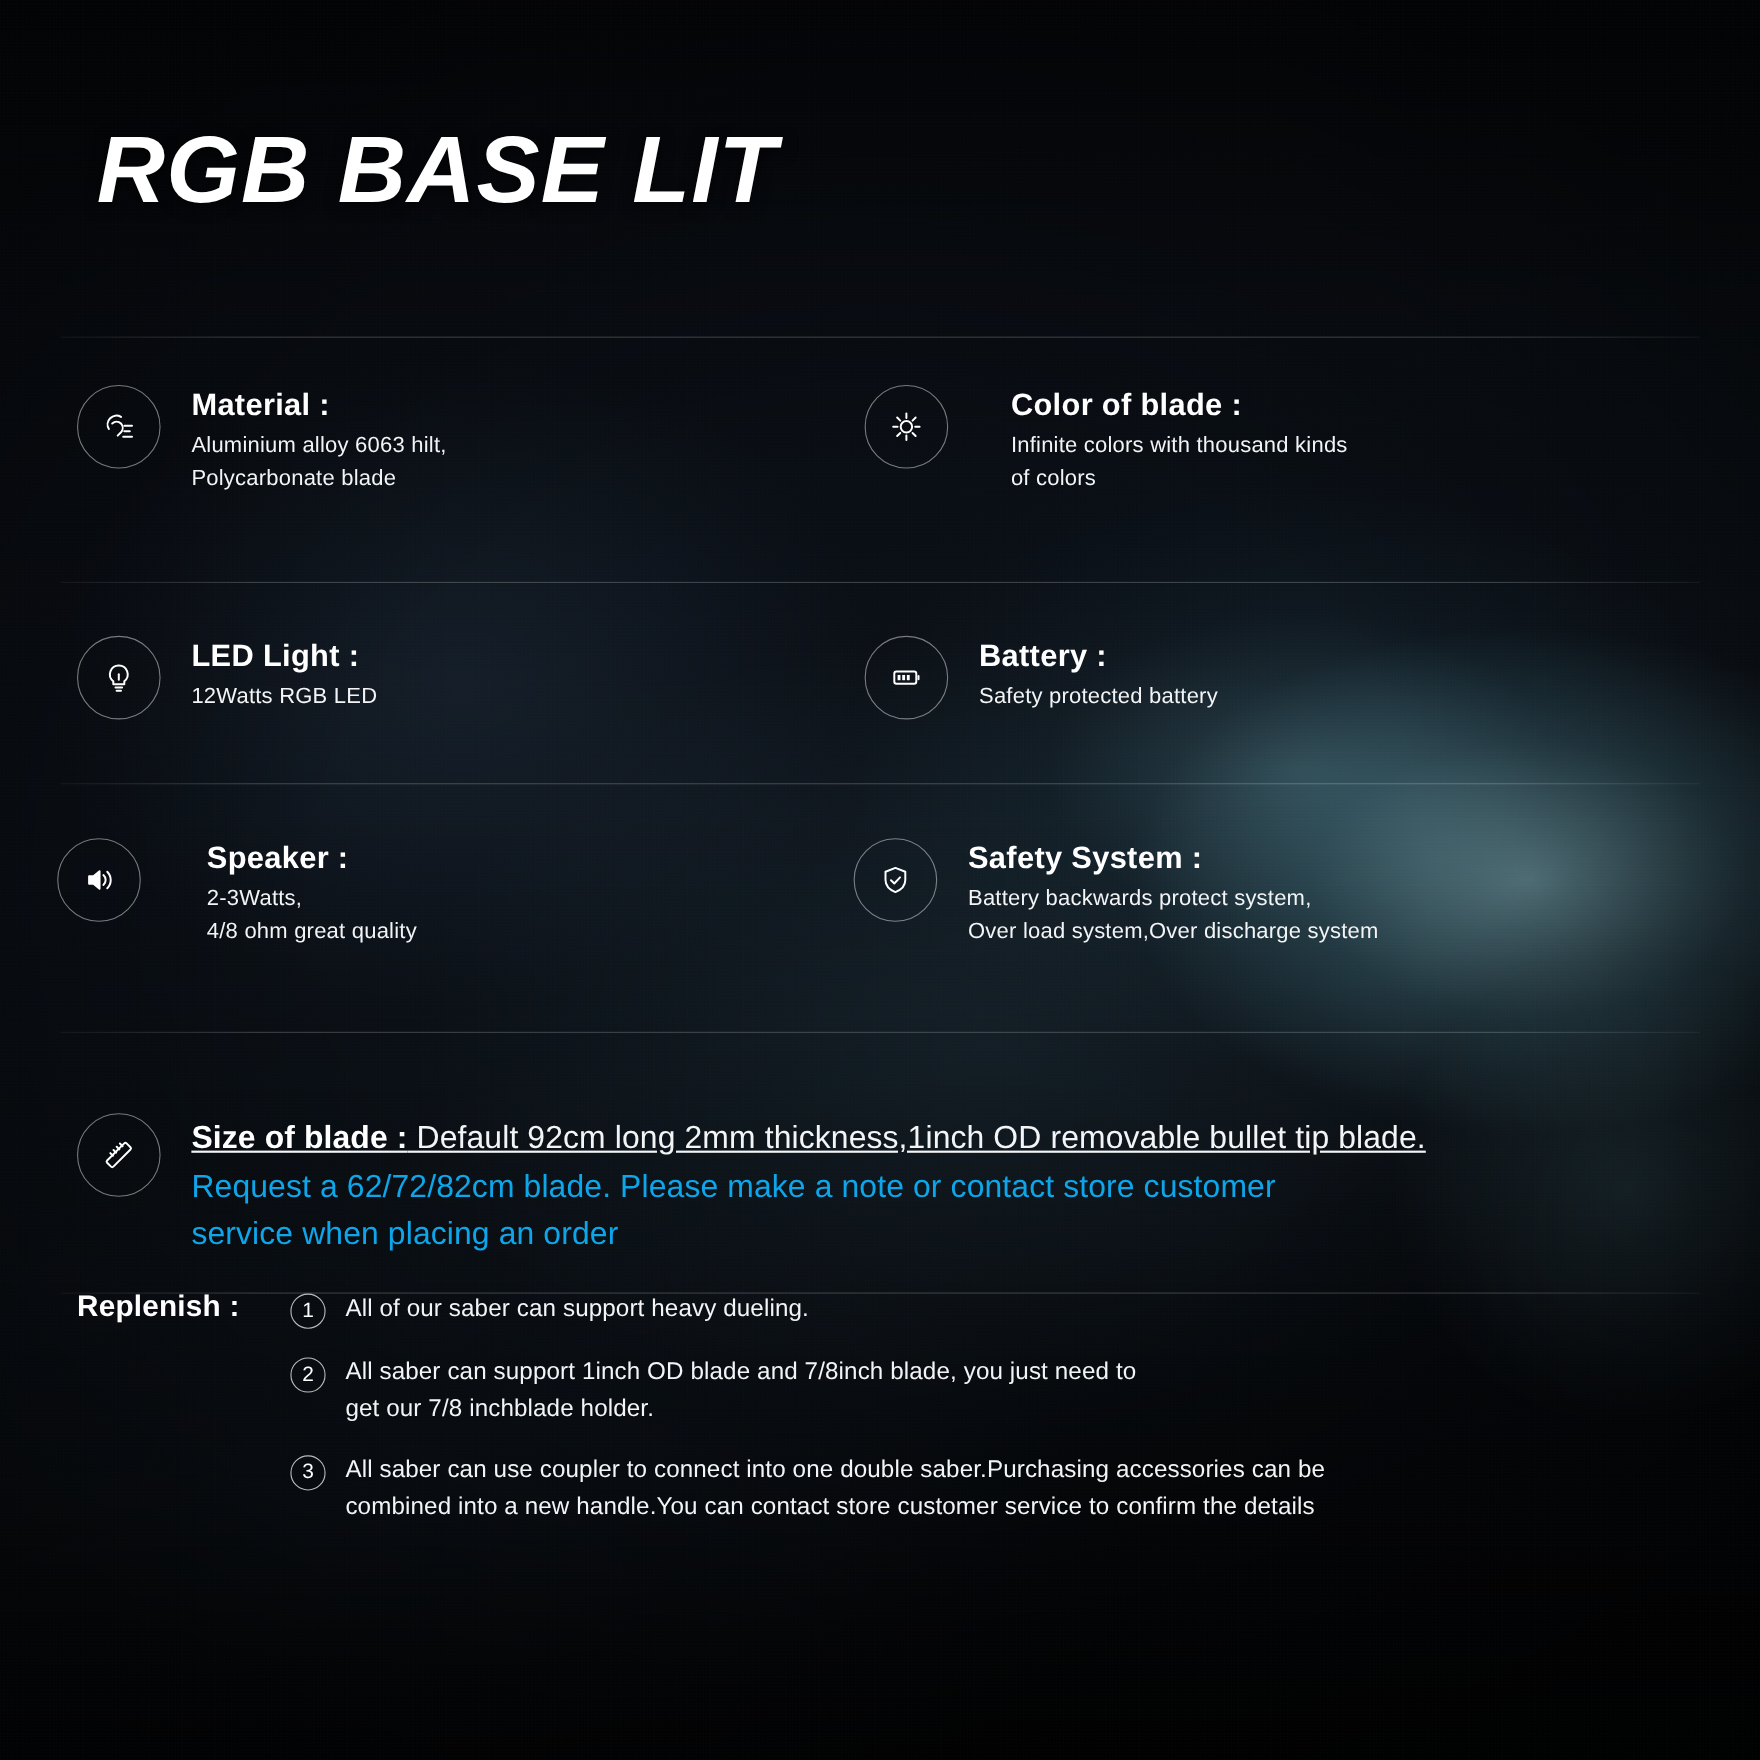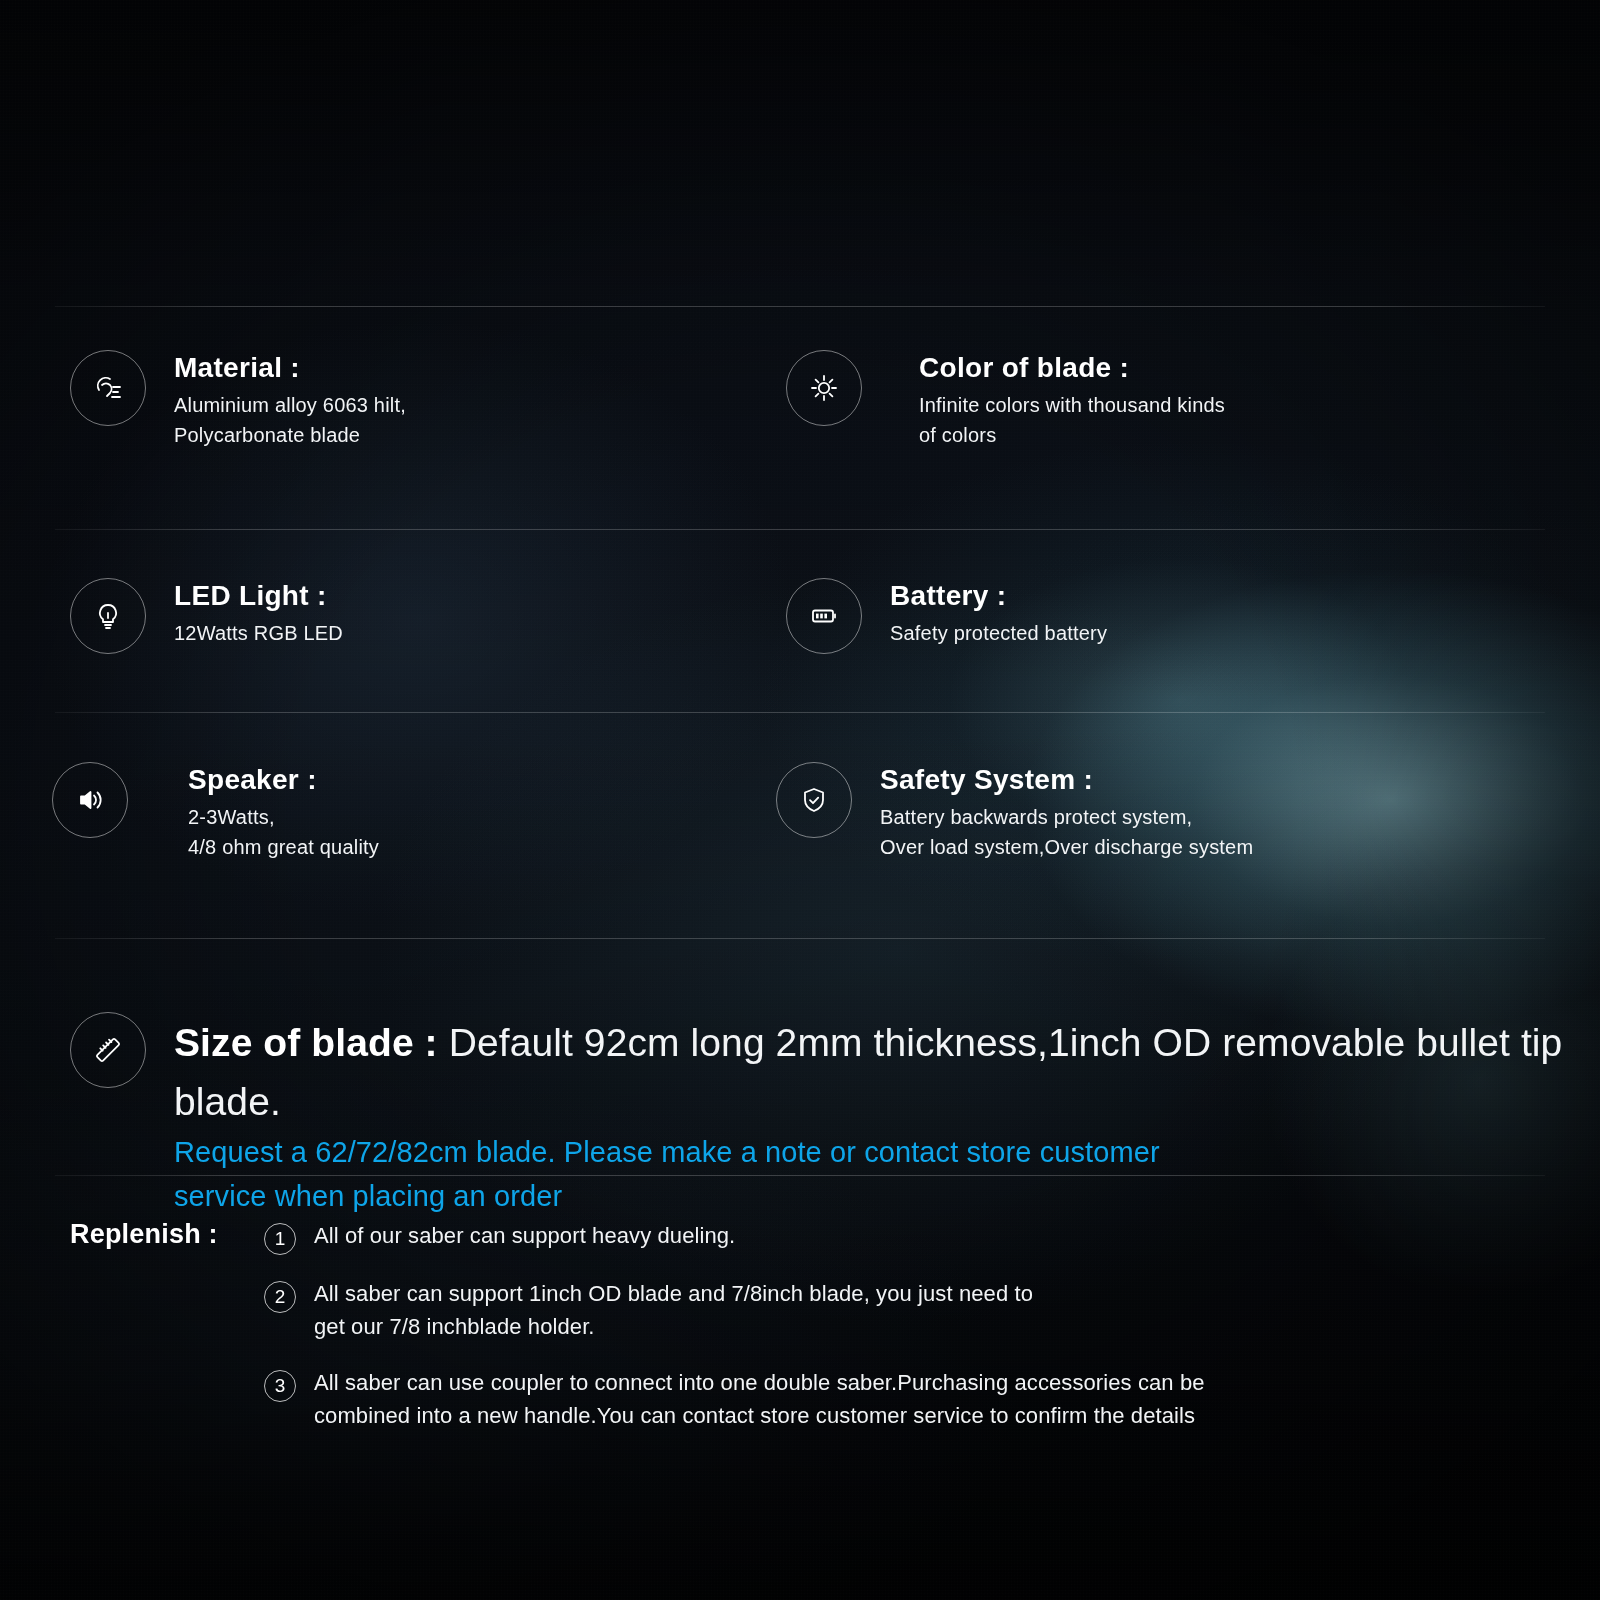--- a/index.html
+++ b/index.html
@@ -138,43 +138,44 @@
     display: flex;
     align-items: flex-start;
   }
   #spec-size .size-body {
     margin-left: 28px;
     padding-top: 2px;
     width: 1420px;
   }
   .size-line1 {
     font-family: "Liberation Sans", sans-serif;
-    font-size: 39px;
+    font-size: 29px;
     color: #f2f4f6;
     line-height: 1.5;
     letter-spacing: 0.1px;
+    text-decoration: underline;
   }
   .size-line1 b {
     font-weight: bold;
     color: #ffffff;
   }
   .size-note {
     font-family: "Liberation Sans", sans-serif;
     font-size: 29px;
     color: #0ea5e9;
     line-height: 1.5;
     letter-spacing: 0.1px;
     white-space: pre-line;
   }
 
   
   #replenish {
     position: absolute;
     left: 70px;
-    top: 1219px;
+    top: 1172px;
     width: 1490px;
   }
   .replenish-head {
     position: absolute;
     left: 0;
     top: 0;
     font-family: "Liberation Sans", sans-serif;
     font-weight: bold;
     font-size: 27px;
     color: #ffffff;
@@ -215,20 +216,21 @@
 </head>
 <body>
 
 <div class="page">
   <div class="bg"></div>
   <div class="bg-vignette"></div>
   <div class="bg-grain"></div>
 
   <div class="content">
 
+    <div class="title">RGB BASE LIT</div>
 
     <div class="divider" id="div1"></div>
     <div class="divider" id="div2"></div>
     <div class="divider" id="div3"></div>
     <div class="divider" id="div4"></div>
     <div class="divider" id="div5"></div>
 
     <div class="spec" id="spec-material">
       <div class="icon-circle">
         <svg width="40" height="40" viewBox="0 0 40 40" fill="none" stroke="#ffffff" stroke-width="1.8" stroke-linecap="round" stroke-linejoin="round">

